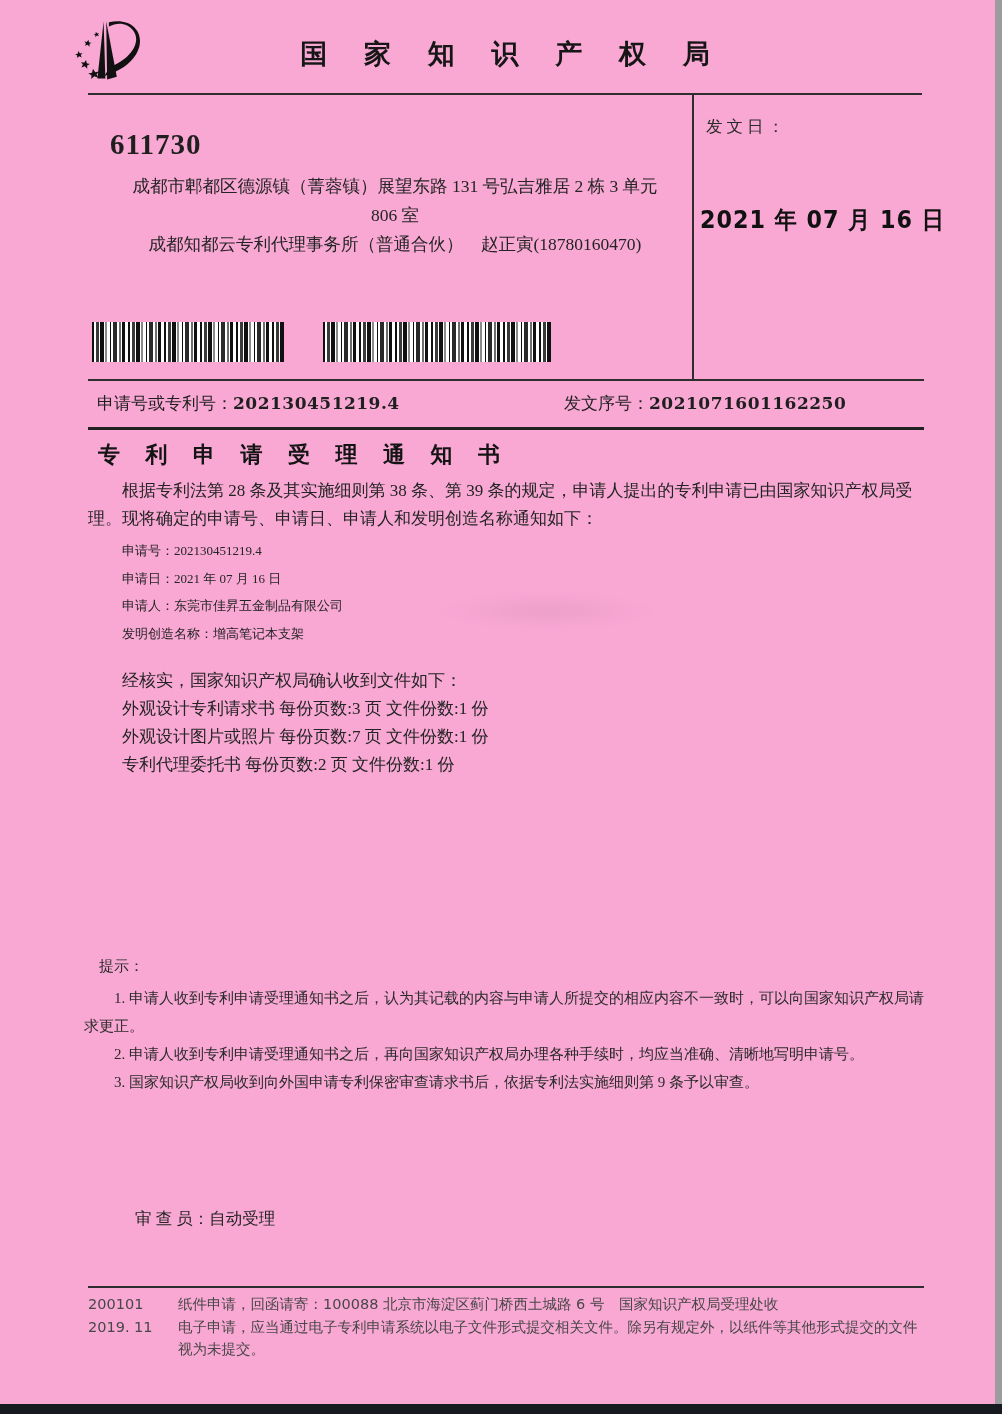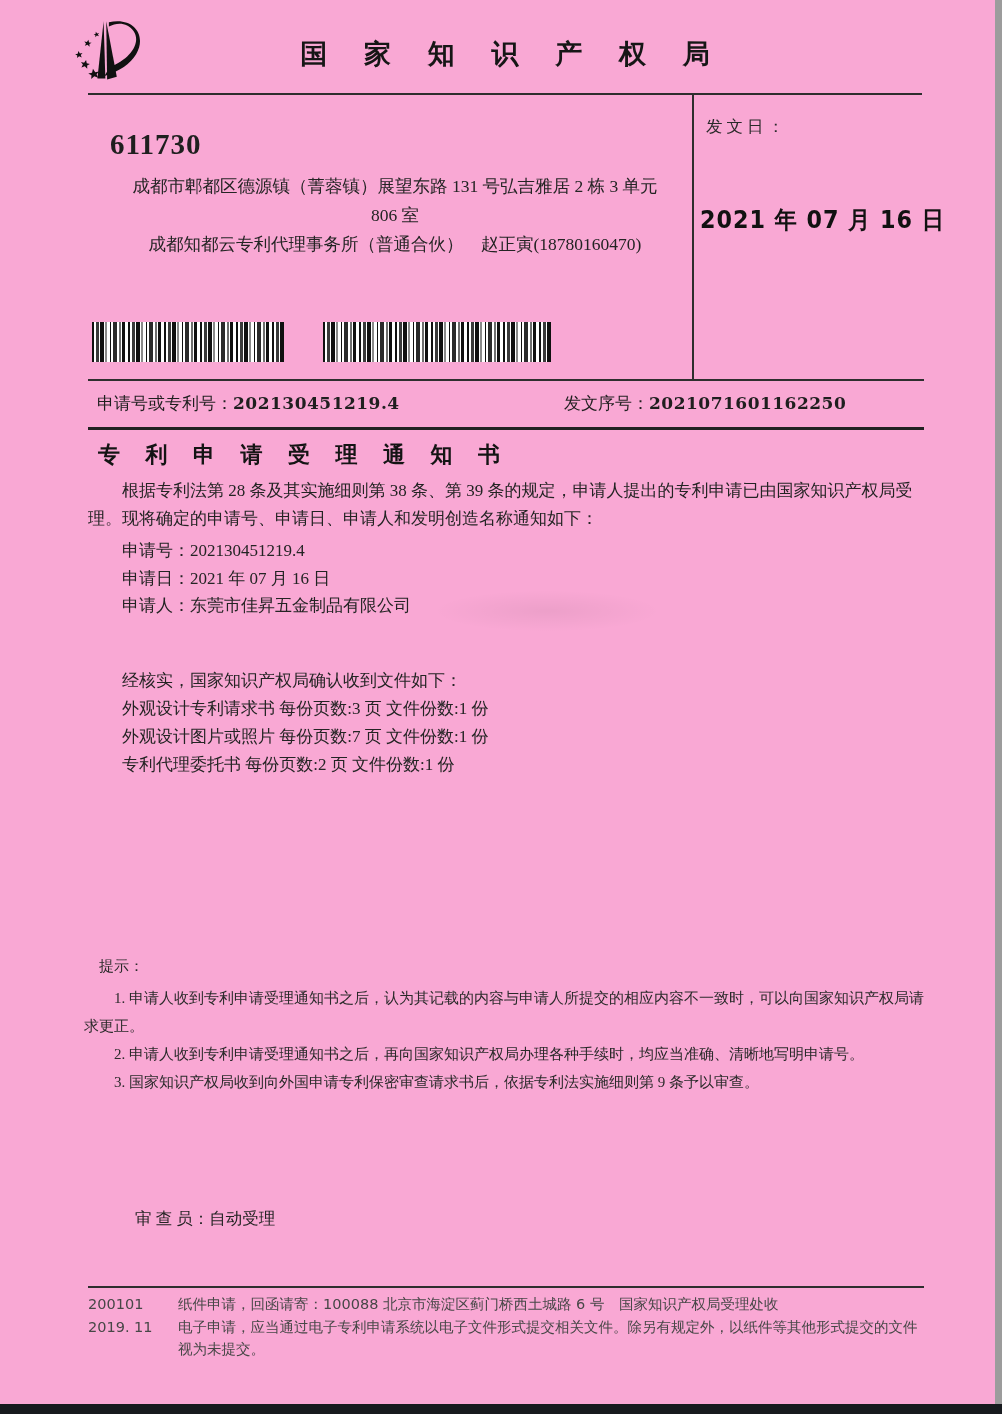--- a/index.html
+++ b/index.html
@@ -47,21 +47,21 @@
   .numrow{top:392px; font-size:17px;}
   .numrow .num{font-family:"DejaVu Serif","Liberation Serif",serif; font-weight:bold; letter-spacing:.5px;}
   .numrow-left{left:97px;}
   .numrow-right{left:556px;margin-left:8px;}
   
   .notice-title{
     left:88px; top:440px; width:834px; 
     font-size:22px; font-weight:bold; letter-spacing:10px; text-indent:10px; color:#141414;
   }
   .intro{left:88px; top:477px; width:836px; font-size:17px; line-height:28px; text-indent:2em; margin:0; color:#242424;}
-  .fields{left:122px; top:537px; font-size:17px; line-height:27.5px; color:#242424;}
+  .fields{left:122px; top:537px; font-size:13px; line-height:27.5px; color:#242424;}
   .received{left:122px; top:667px; font-size:17px; line-height:28px; color:#242424;}
   
   .tips{left:84px; top:957px; width:840px; font-size:15px; color:#2a2a2a;}
   .tips .tip-head{margin:0 0 8px 15px;}
   .tips p.tip-item{margin:0; text-indent:2em; line-height:28px;}
   
   .signoff{top:1208px; font-size:16.5px; color:#242424;}
   .signoff-left{left:135px;font-family:Liberation Serif, serif;}
   .signoff-right{left:515px;}
   
@@ -124,20 +124,21 @@
   </div>
   <div class="abs rule rule-h3"></div>
 
   <div class="abs notice-title">专 利 申 请 受 理 通 知 书</div>
   <p class="abs intro">根据专利法第 28 条及其实施细则第 38 条、第 39 条的规定，申请人提出的专利申请已由国家知识产权局受理。现将确定的申请号、申请日、申请人和发明创造名称通知如下：</p>
 
   <div class="abs fields">
     <div><span>申请号：</span><span>202130451219.4</span></div>
     <div><span>申请日：</span><span>2021 年 07 月 16 日</span></div>
     <div><span>申请人：</span><span>东莞市佳昇五金制品有限公司</span></div>
+    <div><span>发明创造名称：</span><span>增高笔记本支架</span></div>
   </div>
 
   <div class="abs received">
     <div>经核实，国家知识产权局确认收到文件如下：</div>
     <div>外观设计专利请求书 每份页数:3 页  文件份数:1 份</div>
     <div>外观设计图片或照片 每份页数:7 页  文件份数:1 份</div>
     <div>专利代理委托书 每份页数:2 页  文件份数:1 份</div>
   </div>
 
   <div class="abs artifact"></div>

